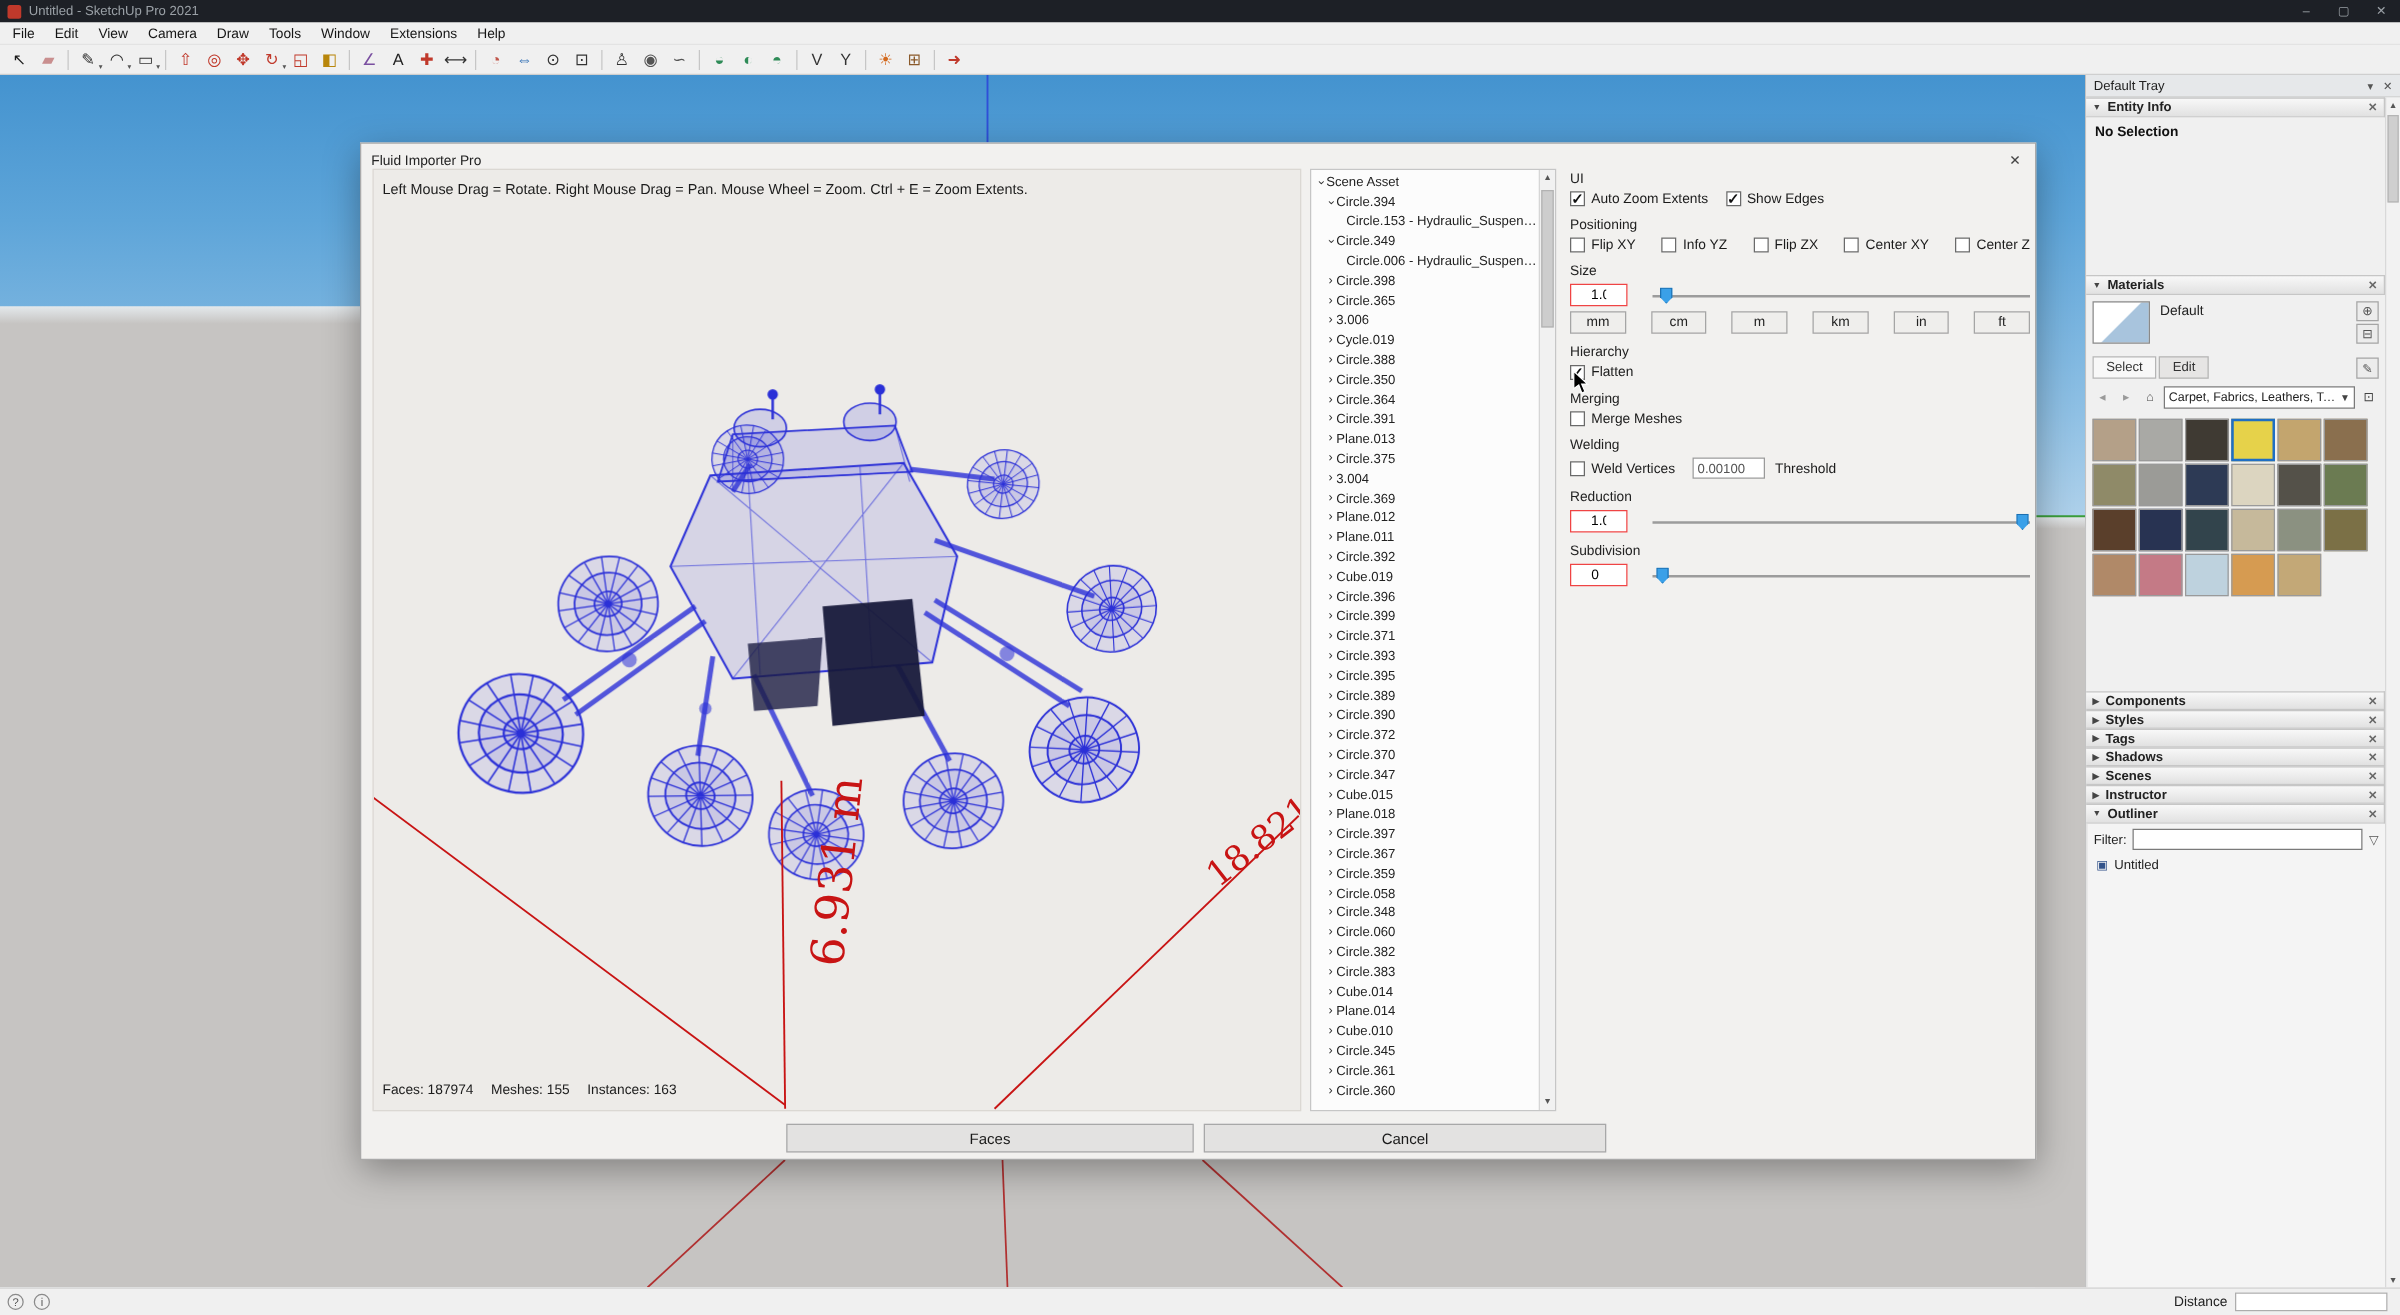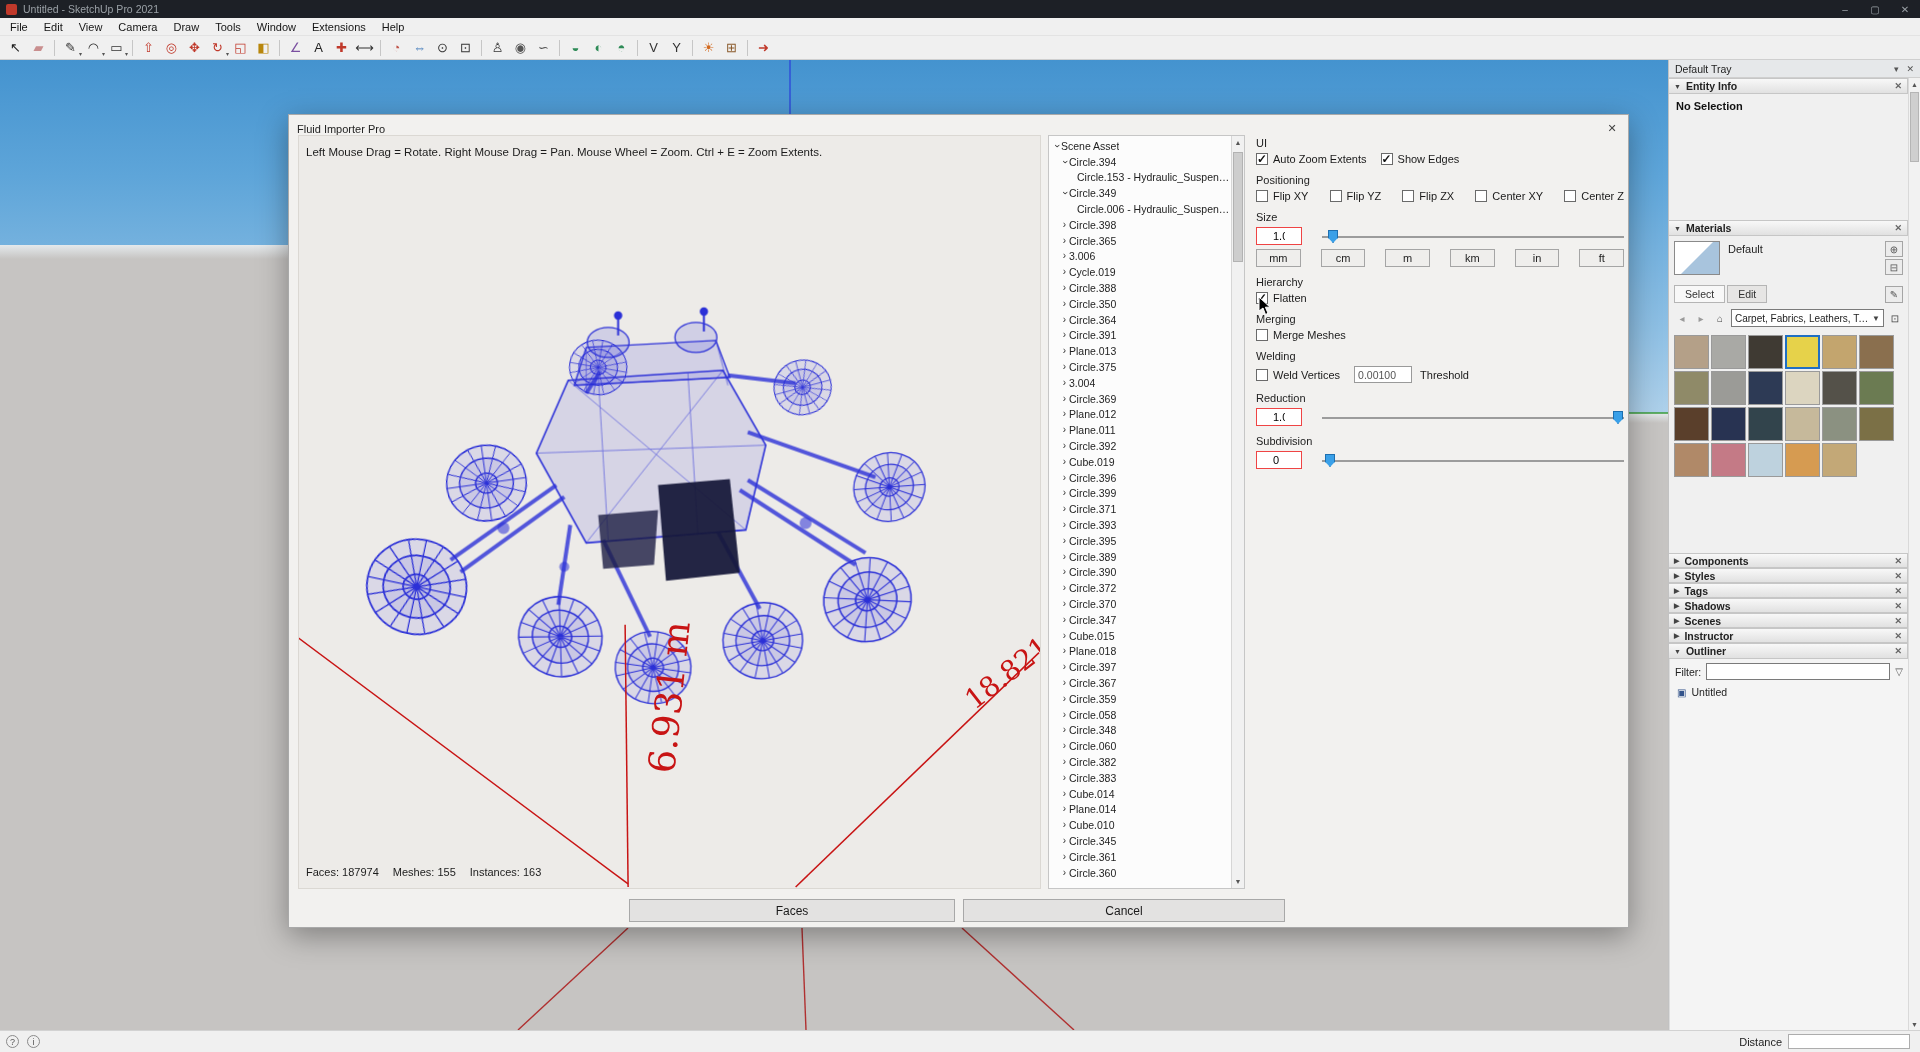--- a/index.html
+++ b/index.html
@@ -567,21 +567,21 @@
         </div>
 
         <div class="opt-label">Positioning</div>
         <div class="opt-row" id="flips-row">
             <label class="cb">
               <span class="box"></span>
               <span class="cb-lbl">Flip XY</span>
             </label>
             <label class="cb">
               <span class="box"></span>
-              <span class="cb-lbl">Flip YZ</span>
+              <span class="cb-lbl">Info YZ</span>
             </label>
             <label class="cb">
               <span class="box"></span>
               <span class="cb-lbl">Flip ZX</span>
             </label>
             <label class="cb">
               <span class="box"></span>
               <span class="cb-lbl">Center XY</span>
             </label>
             <label class="cb">

